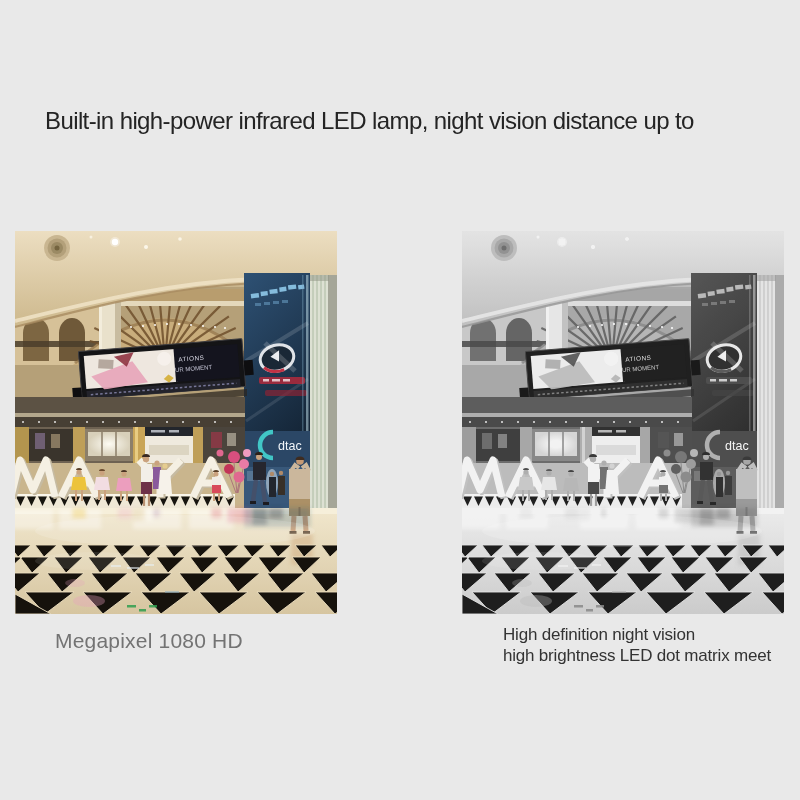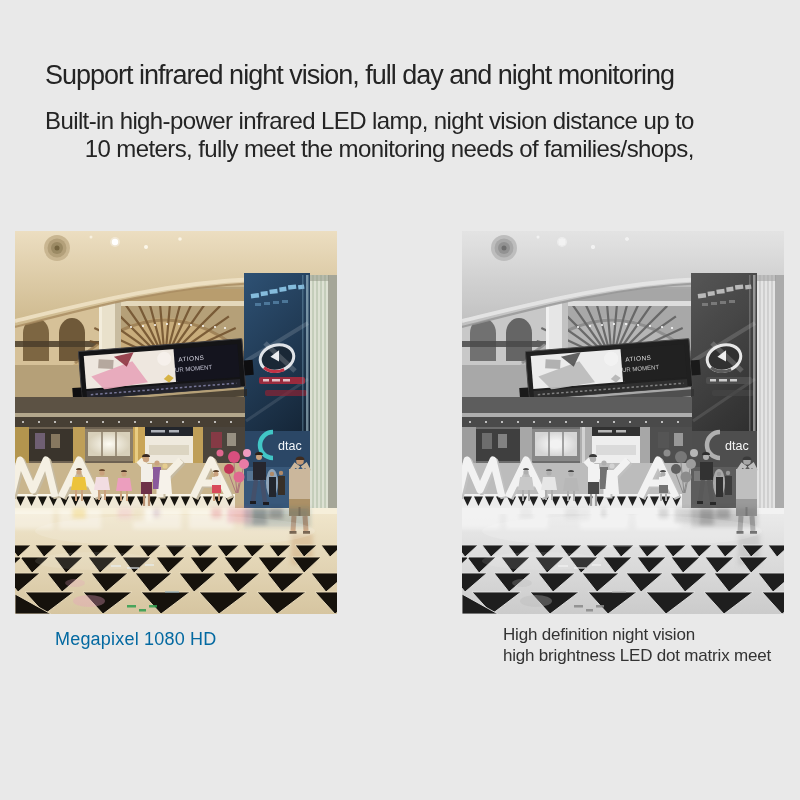--- a/index.html
+++ b/index.html
@@ -5,21 +5,21 @@
   html,body{margin:0;padding:0;}
   body{font-family:"Liberation Sans",sans-serif;}
   .stage{position:relative;width:800px;height:800px;background:#e9e9e9;overflow:hidden;}
   .headline{position:absolute;left:45px;top:60px;font-size:27px;letter-spacing:-1px;color:#242424;white-space:nowrap;}
   .bodytext{position:absolute;left:45px;top:107px;font-size:24px;letter-spacing:-0.6px;line-height:27.5px;color:#242424;}
   .bodytext div{white-space:nowrap;text-align:right;}
   figure.photo{position:absolute;top:231px;width:322px;height:383px;margin:0;overflow:hidden;}
   figure.photo svg{display:block;width:322px;height:383px;}
   .photo.day{left:15px;}
   .photo.night{left:462px;filter:grayscale(1) brightness(1.07) contrast(0.9);}
-  .cap-day{position:absolute;left:55px;top:629px;font-size:18px;letter-spacing:.2px;color:#0369a1;white-space:nowrap;text-align:right;}
+  .cap-day{position:absolute;left:55px;top:629px;font-size:21px;letter-spacing:.2px;color:#737373;white-space:nowrap;text-align:right;}
   .cap-night{position:absolute;left:503px;top:625px;font-size:17px;letter-spacing:-0.2px;line-height:20.5px;color:#333;}
   .cap-night div{white-space:nowrap;}
   .defs-holder{position:absolute;width:0;height:0;overflow:hidden;}
 </style>
 </head>
 <body>
 
 <div class="stage">
 
   <svg class="defs-holder" aria-hidden="true">
@@ -330,25 +330,23 @@
           <g fill="#e8f0f4" opacity=".6">
             <rect x="96" y="334" width="10" height="2"></rect>
               <rect x="112" y="336" width="12" height="2"></rect>
               <rect x="130" y="333" width="9" height="2"></rect>
           </g>
         </g>
       </g>
     </defs>
   </svg>
 
-  <div class="headline">Support infrared night vision, full day and night monitoring</div>
 
   <div class="bodytext">
     <div>Built-in high-power infrared LED lamp, night vision distance up to</div>
-    <div>10 meters, fully meet the monitoring needs of families/shops,</div>
   </div>
 
   <figure class="photo day">
     <svg viewBox="0 0 322 383" preserveAspectRatio="none">
       <use href="#mall-scene"></use>
     </svg>
   </figure>
 
   <figure class="photo night">
     <svg viewBox="0 0 322 383" preserveAspectRatio="none">

